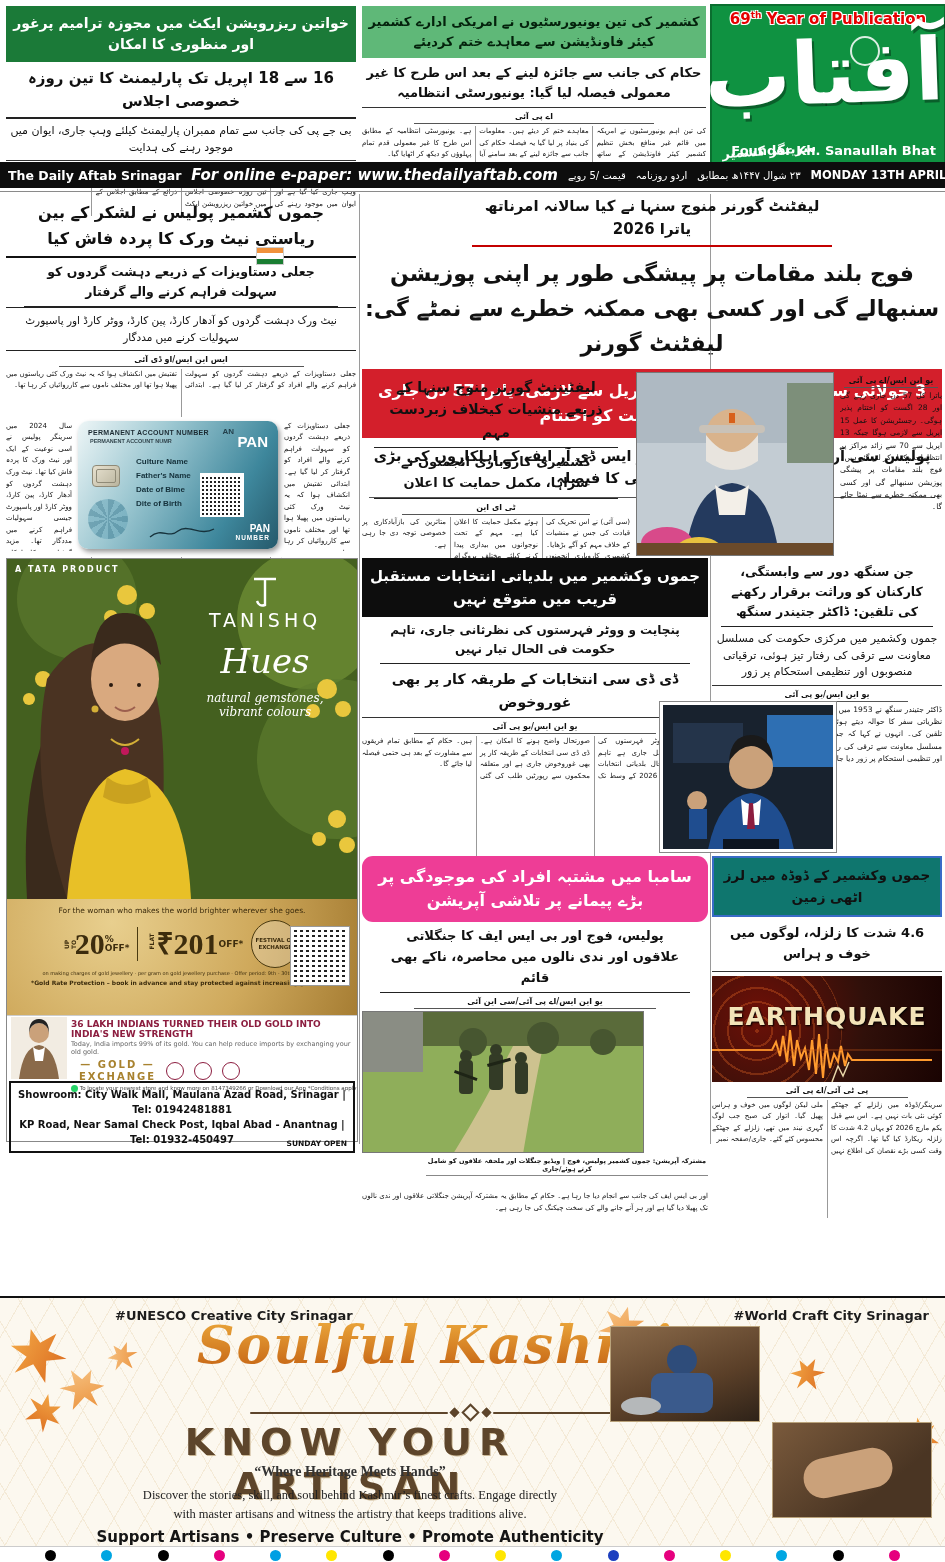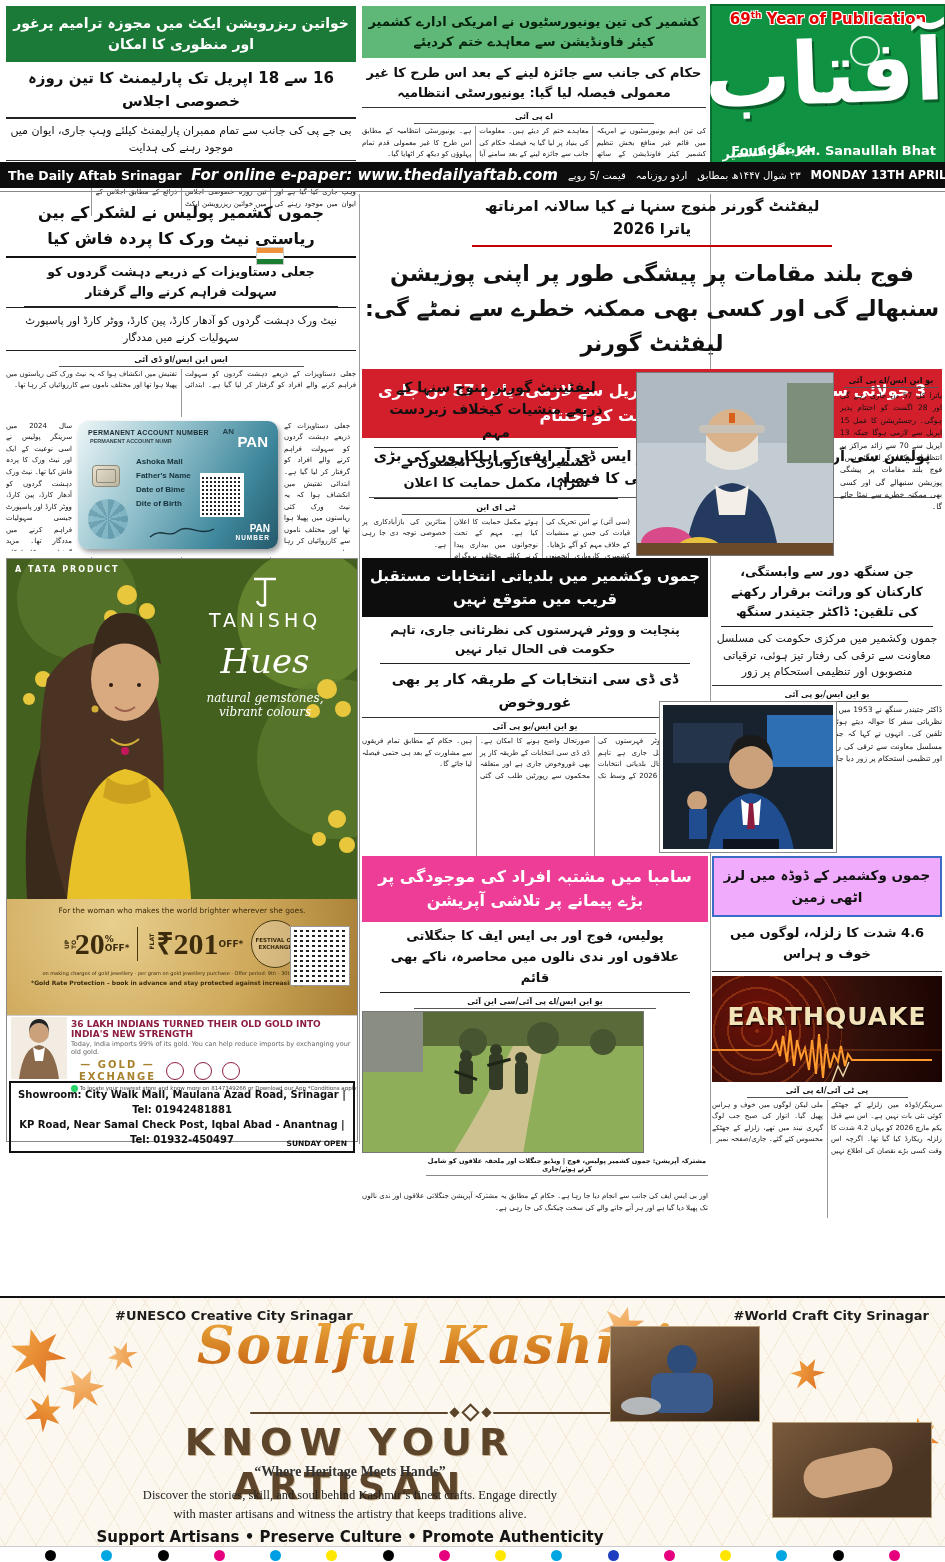--- a/index.html
+++ b/index.html
@@ -160,21 +160,21 @@
     <div class="byline ur">ایس این ایس/او ڈی آئی</div>
     <div class="tinybody ur jus colrule" style="column-count:2;height:48px;">جعلی دستاویزات کے ذریعے دہشت گردوں کو سہولت فراہم کرنے والے افراد کو گرفتار کر لیا گیا ہے۔ ابتدائی تفتیش میں انکشاف ہوا کہ یہ نیٹ ورک کئی ریاستوں میں پھیلا ہوا تھا اور مختلف ناموں سے کارروائیاں کر رہا تھا۔</div>
     <div style="display:flex;gap:6px;margin-top:4px;align-items:flex-start;">
       <div class="tinybody ur jus" style="width:66px;height:130px;">سال 2024 میں سرینگر پولیس نے اسی نوعیت کے ایک اور نیٹ ورک کا پردہ فاش کیا تھا۔ نیٹ ورک دہشت گردوں کو آدھار کارڈ، پین کارڈ، ووٹر کارڈ اور پاسپورٹ جیسی سہولیات فراہم کرنے میں مددگار تھا۔ مزید گرفتاریوں کا امکان ہے اور تفتیش جاری ہے۔</div>
       <div class="pan">
         <div class="t1">PERMANENT ACCOUNT NUMBER</div>
         <div class="t2">PERMANENT ACCOUNT NUMR</div>
         <div class="abs" style="right:44px;top:6px;font-size:8px;font-weight:700;color:#24404c;">AN</div>
         <div class="abs" style="right:10px;top:12px;font-size:15px;font-weight:800;color:#fff;">PAN</div>
         <div class="chip"></div>
-        <div class="fld" style="left:58px;top:36px;">Ashoka Mall</div>
+        <div class="fld" style="left:58px;top:36px;">Culture Name</div>
         <div class="fld" style="left:58px;top:50px;">Father's Name</div>
         <div class="fld" style="left:58px;top:64px;">Date of Bime</div>
         <div class="fld" style="left:58px;top:78px;">Dite of Birth</div>
         <div class="qr"></div>
         <div class="rosette"></div>
         <div class="abs" style="right:8px;bottom:8px;text-align:right;color:#fff;font-weight:800;font-size:10px;line-height:1.1;">
           <div>PAN</div>
           <div style="font-size:6.5px;letter-spacing:1px;">NUMBER</div>
         </div>
         <svg width="70" height="16" style="position:absolute;left:70px;bottom:8px;">
@@ -355,21 +355,21 @@
       <path d="M44 150 q10-58 44-62 q34 4 44 62 z" fill="#1f4d8f"></path>
       <path d="M78 94 q10 10 20 0 l-2 26 h-16 z" fill="#fff"></path>
       <path d="M86 98 l4 0 2 26 -8 0 z" fill="#8c1d3f"></path>
       <circle cx="34" cy="96" r="10" fill="#caa17a"></circle>
       <rect x="26" y="104" width="18" height="30" fill="#1f4d8f"></rect>
       <rect x="60" y="134" width="56" height="10" fill="#0d1521"></rect>
     </svg>
   </div>
 
   <div class="abs" style="left:362px;top:856px;width:346px;">
-    <div class="greenbar ur" style="background:#ee3d96;font-size:16px;padding:9px 4px;">سامبا میں مشتبہ افراد کی موجودگی پر بڑے پیمانے پر تلاشی آپریشن</div>
+    <div class="greenbar ur" style="background:#ee3d96;font-size:16px;padding:9px 4px;border-radius:11px;">سامبا میں مشتبہ افراد کی موجودگی پر بڑے پیمانے پر تلاشی آپریشن</div>
     <div class="storyh2 ur uline" style="font-size:13px;">پولیس، فوج اور بی ایس ایف کا جنگلاتی علاقوں اور ندی نالوں میں محاصرہ، ناکے بھی قائم</div>
     <div class="byline ur">یو این ایس/اے پی آئی/سی این آئی</div>
     <div style="position:relative;height:178px;">
       <div class="tinybody ur jus abs" style="left:0;top:0;width:56px;height:172px;font-size:6.5px;">اطلاعات کے مطابق یہ آپریشن جاری ہے، جہاں مشتبہ افراد کے چھپے ہونے کا خدشہ ہے۔ علاقے میں ناکے قائم کر دیئے گئے ہیں۔</div>
       <div class="photo abs" style="right:0;top:0;width:282px;height:142px;">
         <svg width="282" height="142">
           <rect width="282" height="142" fill="#8fae5a"></rect>
           <rect x="0" y="0" width="282" height="34" fill="#5a6b3a"></rect>
           <rect x="0" y="0" width="60" height="60" fill="#8a8d84"></rect>
           <path d="M150 34 q-30 60 -60 108 l70 0 q10-60 20-108 z" fill="#cdc28f"></path>
@@ -387,21 +387,21 @@
           <rect x="92" y="58" width="24" height="3" fill="#1e2416" transform="rotate(20 92 58)"></rect>
           <rect x="124" y="52" width="24" height="3" fill="#1e2416" transform="rotate(-15 124 52)"></rect>
         </svg>
       </div>
       <div class="abs ur ctr" style="right:0;top:146px;width:282px;font-size:6.5px;font-weight:700;border-bottom:1px solid #888;padding-bottom:2px;">مشترکہ آپریشن: جموں کشمیر پولیس، فوج | ویڈیو جنگلات اور ملحقہ علاقوں کو شامل کرتے ہوئے/جاری</div>
     </div>
     <div class="tinybody ur jus" style="height:68px;margin-top:2px;">اور بی ایس ایف کی جانب سے انجام دیا جا رہا ہے۔ حکام کے مطابق یہ مشترکہ آپریشن جنگلاتی علاقوں اور ندی نالوں تک پھیلا دیا گیا ہے اور ہر آنے جانے والے کی سخت چیکنگ کی جا رہی ہے۔</div>
   </div>
 
   <div class="abs" style="left:712px;top:856px;width:230px;">
-    <div class="ur ctr" style="border:2px solid #3a6bc7;background:#f0abfc;padding:7px 4px;font-weight:700;font-size:13.5px;line-height:1.6;">جموں وکشمیر کے ڈوڈہ میں لرز اٹھی زمین</div>
+    <div class="ur ctr" style="border:2px solid #3a6bc7;background:#0f766e;padding:7px 4px;font-weight:700;font-size:13.5px;line-height:1.6;">جموں وکشمیر کے ڈوڈہ میں لرز اٹھی زمین</div>
     <div class="ur ctr" style="font-weight:800;font-size:13px;padding:6px 8px;border-bottom:1px solid #333;line-height:1.6;">4.6 شدت کا زلزلہ، لوگوں میں خوف و ہراس</div>
     <div class="quakeimg" style="width:100%;height:106px;margin-top:4px;">
       <div class="quakeword">EARTHQUAKE</div>
       <svg width="230" height="106" style="position:absolute;left:0;top:0;">
         <path d="M0 74 h60 l4-8 4 14 3-20 4 26 3-32 4 36 3-26 4 18 4-10 4 22 3-30 4 34 3-40 4 44 3-34 4 24 4-14 4 8 3-16 4 20 3-12 4 6 h80" stroke="#ff9a2e" stroke-width="2" fill="none"></path>
         <path d="M0 74 h230" stroke="#c85a18" stroke-width="1" opacity=".6"></path>
         <path d="M120 106 l6-16 5 10 6-14" stroke="#e8d6a8" stroke-width="1.5" fill="none"></path>
       </svg>
     </div>
     <div class="byline ur">پی ٹی آئی/اے پی آئی</div>

